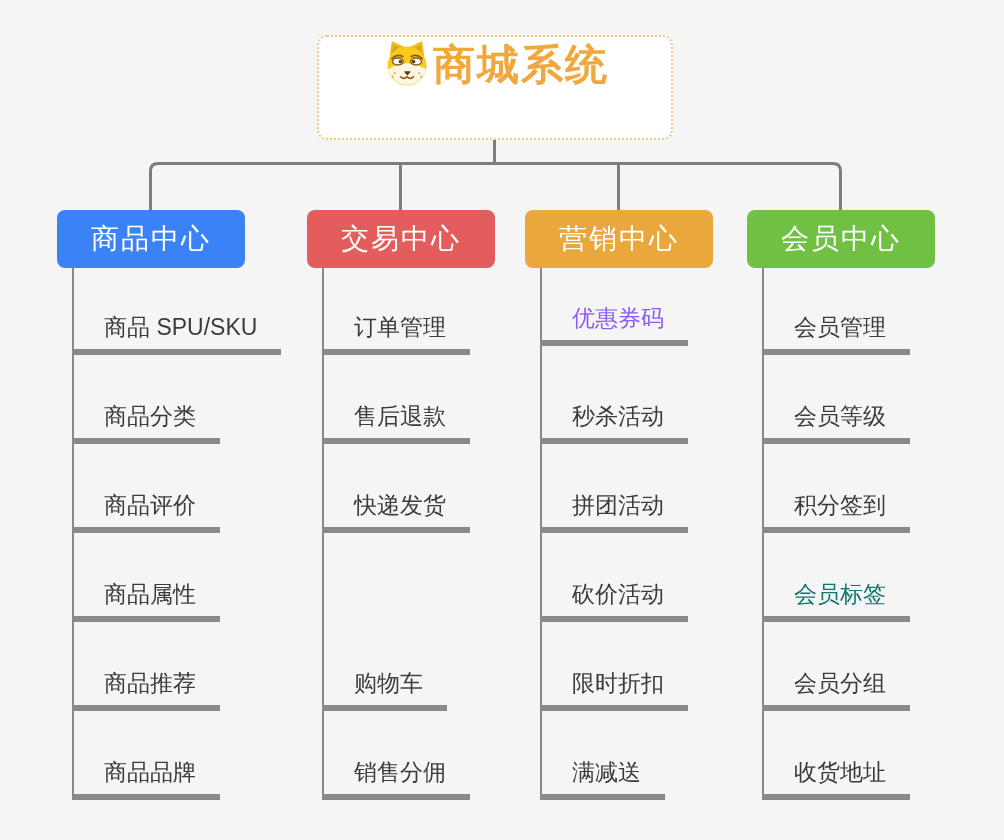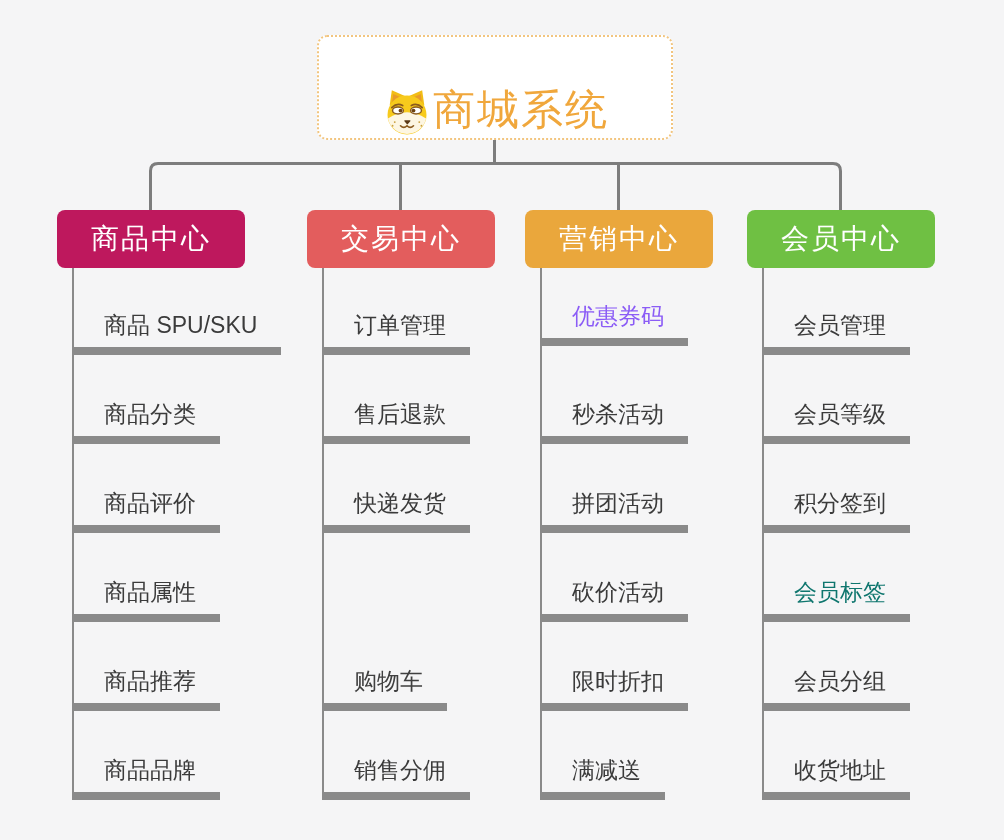--- a/index.html
+++ b/index.html
@@ -17,24 +17,25 @@
   
   .root-node{
     position:absolute;
     left:317px; top:35px;
     width:356px; height:105px;
     box-sizing:border-box;
     background:#ffffff;
     border:2px dotted #f2c57f;
     border-radius:10px;
     display:flex;
-    align-items:flex-end;
+    align-items:flex-start;
     justify-content:center;
     gap:0;
     cursor:pointer;
+    font-weight:bold;
   }
   .root-title{
     font-size:42px;
     letter-spacing:2px;
     color:#f0a73c;
     white-space:nowrap;
   }
   
   .connectors{
     position:absolute;
@@ -72,21 +73,21 @@
   .leaf{
     position:absolute;
     left:15px;
     transform:translateY(-100%);
     white-space:nowrap;
     width:max-content;
     font-size:23px;
     line-height:30px;
     color:#3b3b3b;
     padding:0 24px 7px 32px;
-    border-bottom:8px solid #ef4444;
+    border-bottom:6px solid #ef4444;
     cursor:pointer;
   }
 </style>
 </head>
 <body>
 
 <div class="canvas" style="background: rgb(245, 245, 246);">
 
   <svg class="connectors" width="1004" height="840" viewBox="0 0 1004 840">
     <g fill="none" stroke="#7d7d7d" stroke-width="3">
@@ -116,21 +117,21 @@
       <circle cx="19" cy="50" r="1.3" fill="#c9a03e"></circle>
       <circle cx="16" cy="55" r="1.3" fill="#c9a03e"></circle>
       <circle cx="53" cy="50" r="1.3" fill="#c9a03e"></circle>
       <circle cx="56" cy="55" r="1.3" fill="#c9a03e"></circle>
     </svg>
     <span class="root-title" style="color: rgb(240, 167, 60);">商城系统</span>
   </div>
 
   <div id="branches">
       <div class="branch" style="left: 57px;">
-        <div class="branch-node" style="background: #be185d;">商品中心</div>
+        <div class="branch-node" style="background: #3b82f6;">商品中心</div>
         <div class="trunk" style="background: rgb(138, 138, 138);"></div>
         <div class="leaf" style="top: 145px; border-bottom-color: rgb(138, 138, 138); color: rgb(59, 59, 59);">商品 SPU/SKU</div>
         <div class="leaf" style="top: 234px; border-bottom-color: rgb(138, 138, 138); color: rgb(59, 59, 59);">商品分类</div>
         <div class="leaf" style="top: 323px; border-bottom-color: rgb(138, 138, 138); color: rgb(59, 59, 59);">商品评价</div>
         <div class="leaf" style="top: 412px; border-bottom-color: rgb(138, 138, 138); color: rgb(59, 59, 59);">商品属性</div>
         <div class="leaf" style="top: 501px; border-bottom-color: rgb(138, 138, 138); color: rgb(59, 59, 59);">商品推荐</div>
         <div class="leaf" style="top: 590px; border-bottom-color: rgb(138, 138, 138); color: rgb(59, 59, 59);">商品品牌</div>
       </div>
       <div class="branch" style="left: 307px;">
         <div class="branch-node" style="background: rgb(227, 93, 93);">交易中心</div>

